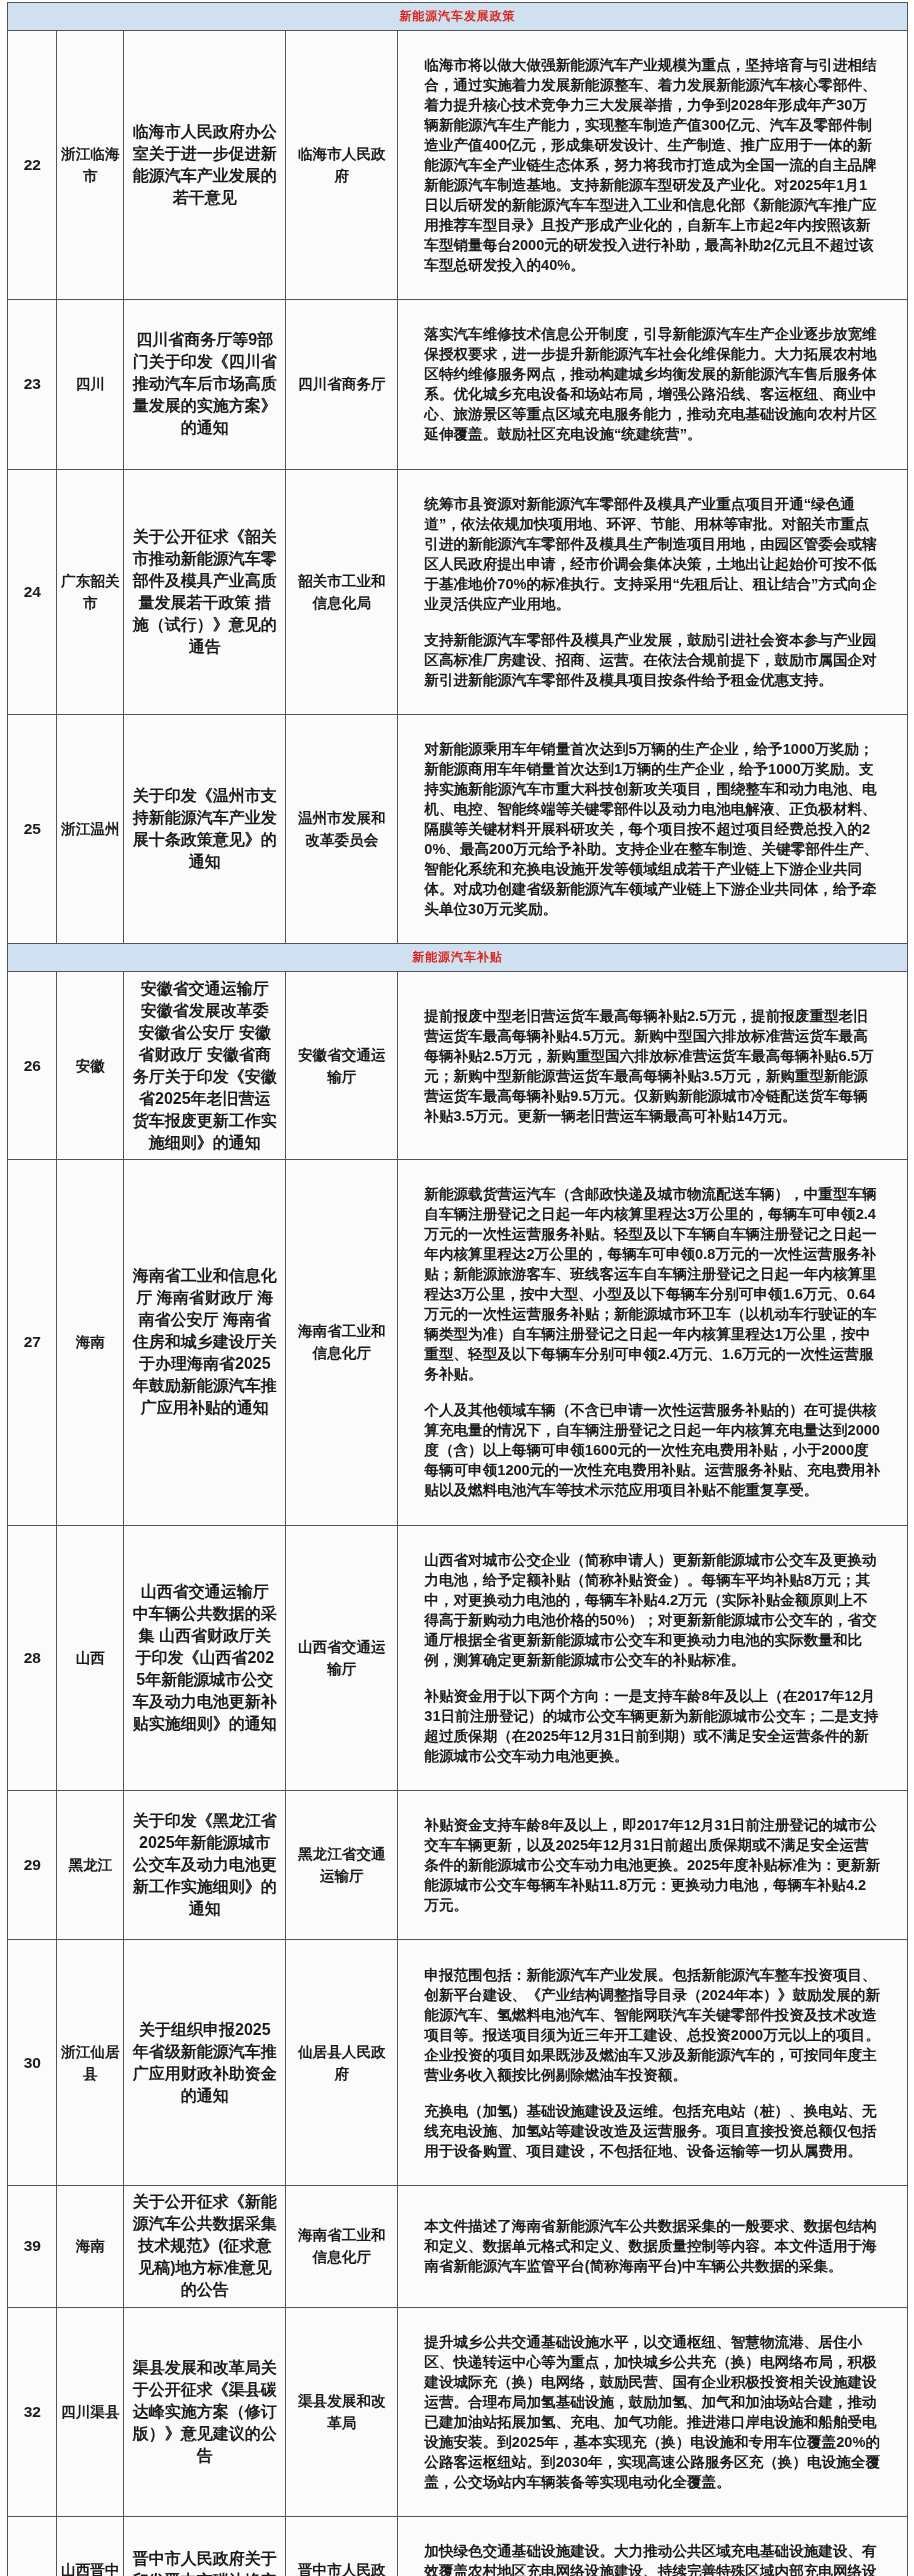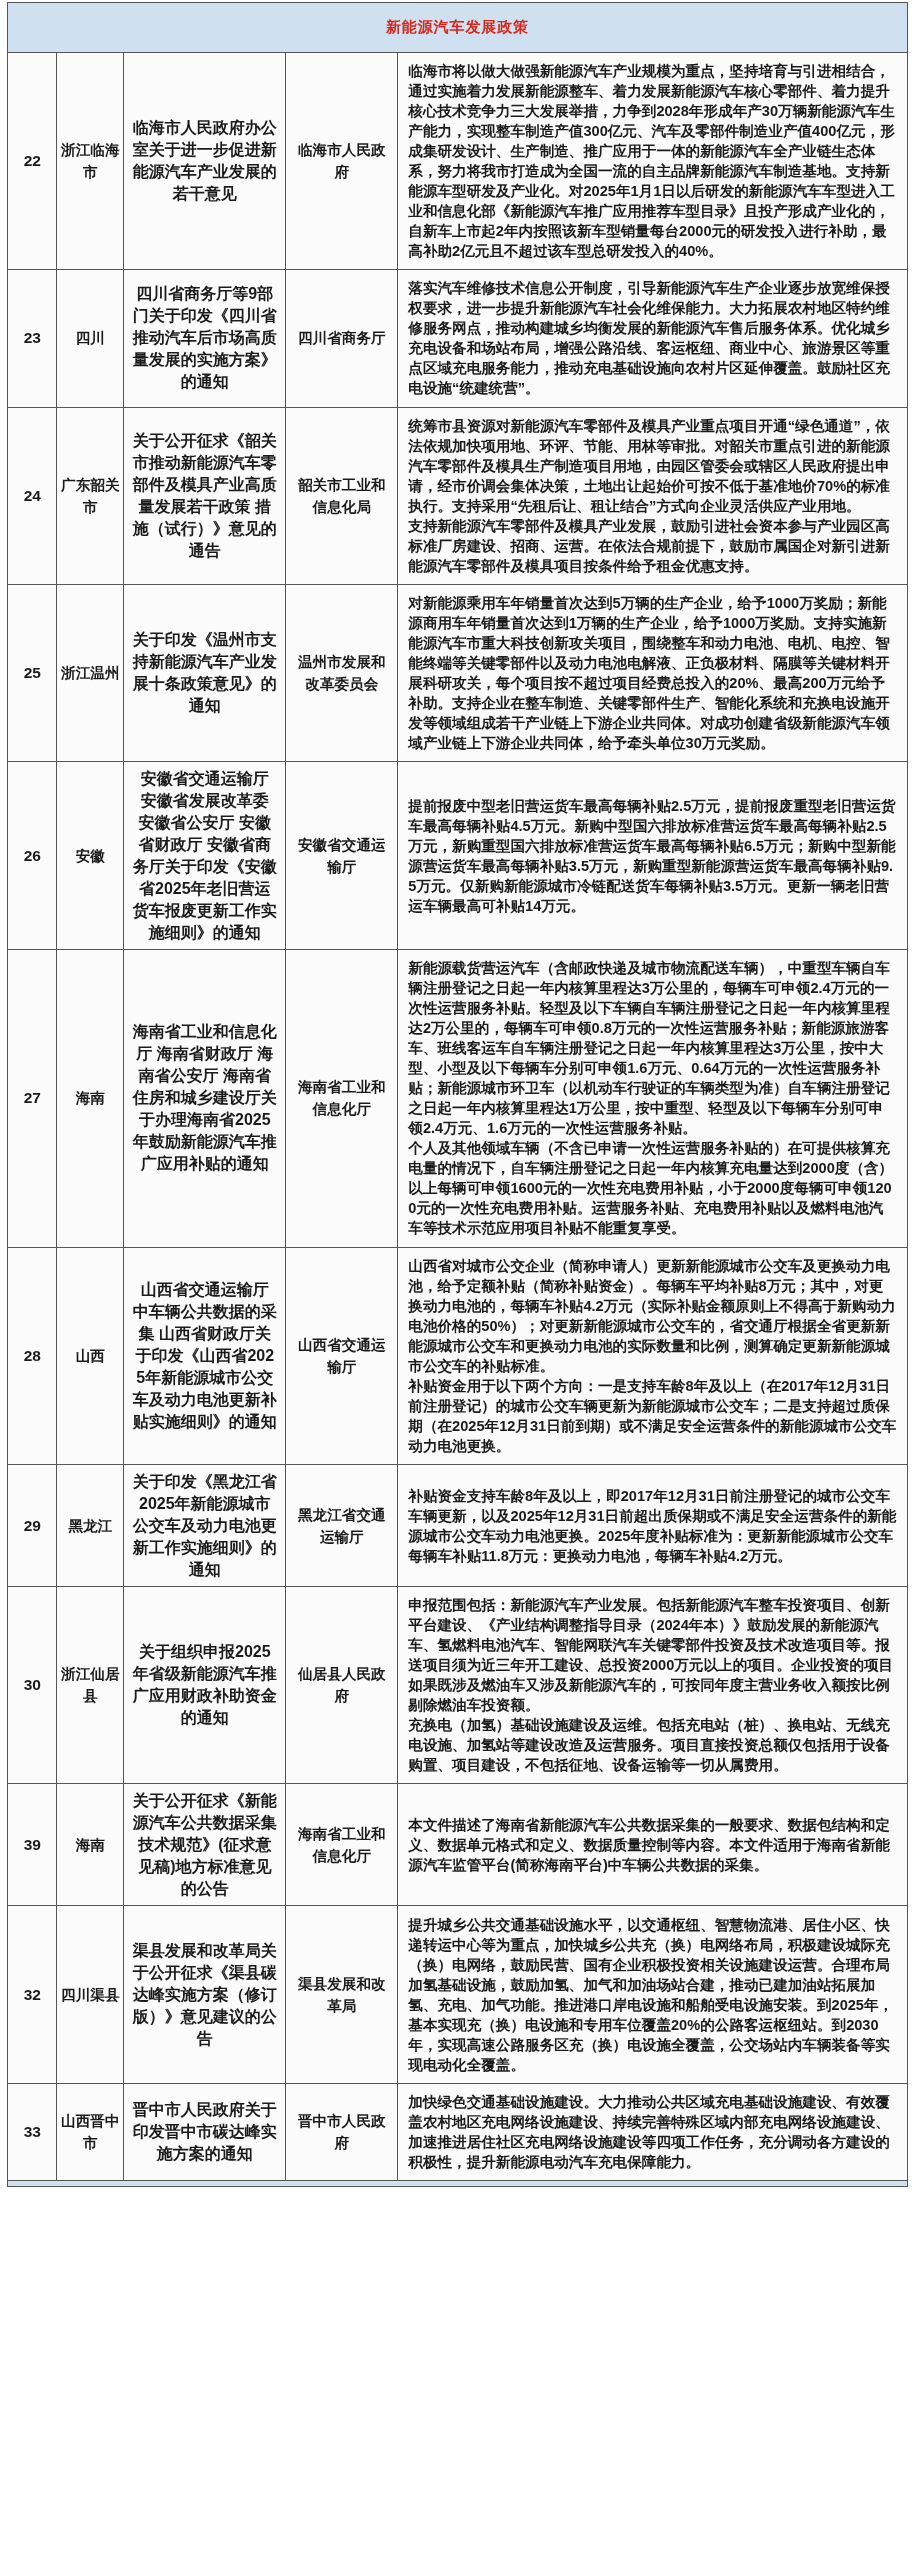--- a/index.html
+++ b/index.html
@@ -27,23 +27,23 @@
     font-weight: 700;
     vertical-align: middle;
     box-sizing: border-box;
     word-break: break-all;
   }
   
   tr.section-row td {
     background: #cfe1f0;
     color: #d9261c;
     text-align: center;
-    font-size: 15px;
+    font-size: 12px;
     letter-spacing: 0.9px;
-    padding: 15px 0;
+    padding: 5px 0;
   }
   tr.section-row.partial td {
     height: 5.5px;
     padding: 0;
     font-size: 0.9px;
     line-height: 0.9px;
   }
   
   td.col-num {
     text-align: center;
@@ -67,21 +67,21 @@
     font-size: 14.6px;
     line-height: 22px;
     padding: 3.7px 9.1px;
   }
   td.col-content {
     text-align: left;
     font-size: 14.6px;
     line-height: 20px;
     padding: 8.2px 10px;
   }
-  .para { margin: 0; }
+  .para { margin: 16px; }
 </style>
 </head>
 <body>
 
 <div class="page">
   <table class="policy-table">
     <colgroup>
       <col style="width:49px">
       <col style="width:67px">
       <col style="width:162px">
@@ -129,20 +129,25 @@
   <tr class="entry-row">
     <td class="col-num">25</td>
     <td class="col-region">浙江温州</td>
     <td class="col-title">关于印发《温州市支持新能源汽车产业发展十条政策意见》的通知</td>
     <td class="col-authority">温州市发展和改革委员会</td>
     <td class="col-content">
             <div class="para">对新能源乘用车年销量首次达到5万辆的生产企业，给予1000万奖励；新能源商用车年销量首次达到1万辆的生产企业，给予1000万奖励。支持实施新能源汽车市重大科技创新攻关项目，围绕整车和动力电池、电机、电控、智能终端等关键零部件以及动力电池电解液、正负极材料、隔膜等关键材料开展科研攻关，每个项目按不超过项目经费总投入的20%、最高200万元给予补助。支持企业在整车制造、关键零部件生产、智能化系统和充换电设施开发等领域组成若干产业链上下游企业共同体。对成功创建省级新能源汽车领域产业链上下游企业共同体，给予牵头单位30万元奖励。</div>
           </td>
   </tr>
 
+  <tr class="section-row">
+    <td colspan="5">
+      <span class="section-label">新能源汽车补贴</span>
+    </td>
+  </tr>
 
   <tr class="entry-row">
     <td class="col-num">26</td>
     <td class="col-region">安徽</td>
     <td class="col-title">安徽省交通运输厅 安徽省发展改革委 安徽省公安厅 安徽省财政厅 安徽省商务厅关于印发《安徽省2025年老旧营运货车报废更新工作实施细则》的通知</td>
     <td class="col-authority">安徽省交通运输厅</td>
     <td class="col-content">
             <div class="para">提前报废中型老旧营运货车最高每辆补贴2.5万元，提前报废重型老旧营运货车最高每辆补贴4.5万元。新购中型国六排放标准营运货车最高每辆补贴2.5万元，新购重型国六排放标准营运货车最高每辆补贴6.5万元；新购中型新能源营运货车最高每辆补贴3.5万元，新购重型新能源营运货车最高每辆补贴9.5万元。仅新购新能源城市冷链配送货车每辆补贴3.5万元。更新一辆老旧营运车辆最高可补贴14万元。</div>
           </td>
   </tr>

